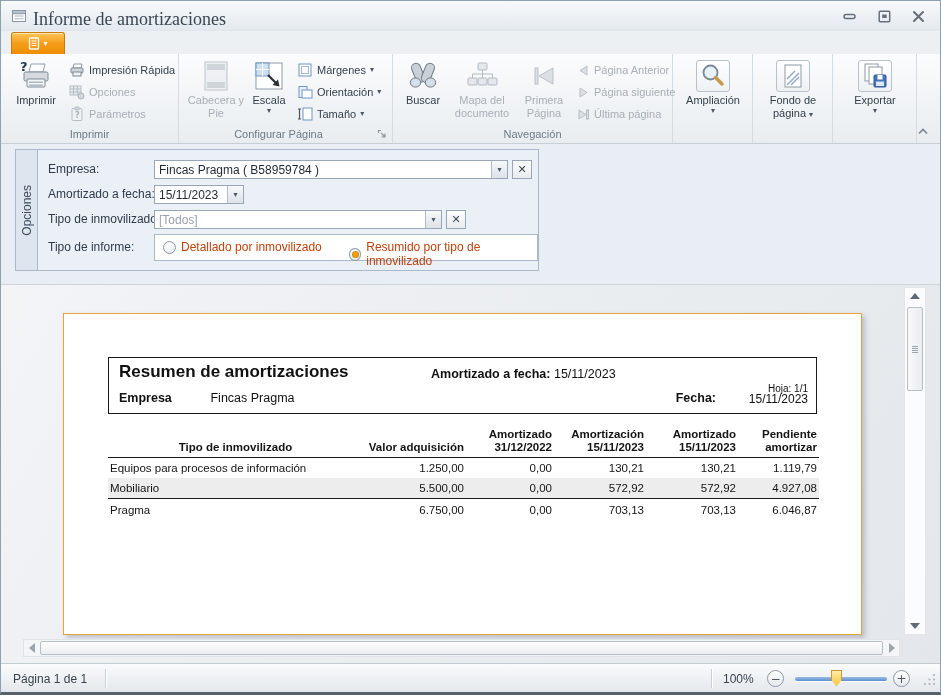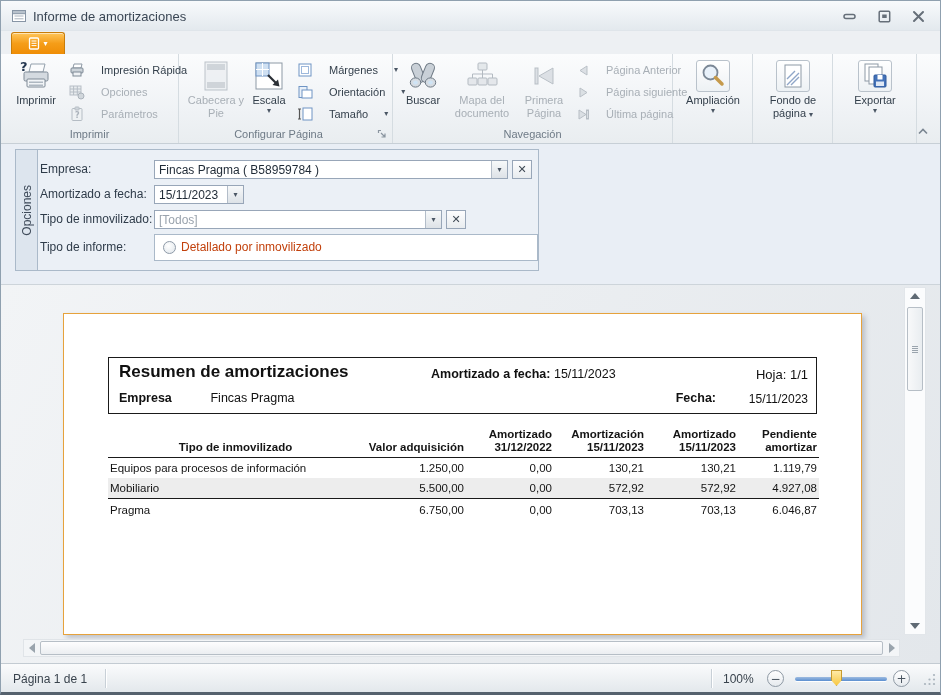--- a/index.html
+++ b/index.html
@@ -7,62 +7,62 @@
   #window{
     position:relative;width:941px;height:695px;
     border:1px solid #8fa0af;border-bottom:3px solid #55616d;
     background:#eef1f4;font-family:"Liberation Sans",sans-serif;
     overflow:hidden;
   }
   
   .titlebar{position:absolute;left:0;top:0;right:0;height:30px;
     background:linear-gradient(#f8fafc,#e3e9ee);border-bottom:1px solid #dfe5ea;}
   .title-icon{position:absolute;left:10px;top:7px;}
-  .title-text{position:absolute;left:32px;top:8px;font-size:13px;color:#3a4document;color:#3a4654;}
+  .title-text{position:absolute;left:32px;top:8px;font-size:18px;color:#3a4document;color:#3a4654;font-family:Liberation Serif, serif;}
   .win-controls{position:absolute;right:14px;top:9px;display:flex;gap:18px;}
   .win-btn{width:16px;height:13px;display:flex;align-items:center;justify-content:center;cursor:default;}
   
   .tabrow{position:absolute;left:0;top:30px;right:0;height:23px;background:#edf0f3;}
   .app-tab{position:absolute;left:10px;top:1px;width:54px;height:22px;
     background:linear-gradient(#ffc55a,#f59d18 50%,#ef8d06);
     border:1px solid #c87d0a;border-bottom:none;border-radius:3px 3px 0 0;
     display:flex;align-items:center;justify-content:center;gap:3px;
     box-shadow:inset 0 1px 0 rgba(255,255,255,.55);}
   .app-tab .dd{color:#fff;font-size:8px;font-family:"DejaVu Sans",sans-serif;}
   
   .ribbon{position:absolute;left:0;top:53px;right:0;height:90px;
     background:linear-gradient(#fbfcfd,#eff2f5 65%,#e9edf0);
     border-bottom:1px solid #c7cfd6;}
   .rgroup{position:absolute;top:0;bottom:0;border-right:1px solid #d5dce1;}
   .gcaption{position:absolute;bottom:3px;left:0;right:0;text-align:center;
     font-size:11px;color:#6e7a86;}
   .bigbtn{position:absolute;top:4px;text-align:center;font-size:11px;
     color:#333f4b;line-height:13px;cursor:default;}
   .bigbtn .bicon{height:36px;display:flex;align-items:flex-start;justify-content:center;padding-top:2px;}
-  .smallbtn{position:absolute;height:20px;display:flex;align-items:center;gap:16px;
+  .smallbtn{position:absolute;height:20px;display:flex;align-items:center;gap:4px;
     font-size:11px;color:#333f4b;white-space:nowrap;cursor:default;}
   .disabled{color:#a8afb6 !important;}
   .disabled svg{opacity:.8;}
   .dd-glyph{font-family:"DejaVu Sans",sans-serif;font-size:8px;color:#4a5664;line-height:8px;}
   .iconframe{width:34px;height:32px;border:1px solid #b9c2cb;border-radius:3px;
     background:linear-gradient(#ffffff,#edf1f4);display:flex;align-items:center;
     justify-content:center;margin:0 auto;}
   .launcher{position:absolute;right:4px;bottom:3px;width:13px;height:13px;
     display:flex;align-items:center;justify-content:center;}
   .collapse-btn{position:absolute;right:8px;bottom:5px;width:18px;height:14px;
     display:flex;align-items:center;justify-content:center;}
   
   .optarea{position:absolute;left:0;top:143px;right:0;height:140px;background:#e9eef5;}
   .optgroup{position:absolute;left:14px;top:5px;width:524px;height:122px;
     border:1px solid #aab9c9;background:#ebf0f6;}
   .optcaption{position:absolute;left:0;top:0;bottom:0;width:22px;background:#dde5ee;
     border-right:1px solid #aab9c9;display:flex;align-items:center;justify-content:center;}
   .optcaption span{writing-mode:vertical-rl;transform:rotate(180deg);
     font-size:12px;color:#3f4b5a;}
-  .optlabel{position:absolute;left:24px;font-size:12px;color:#2e3b49;}
+  .optlabel{position:absolute;left:32px;font-size:12px;color:#2e3b49;}
   .combo{position:absolute;height:19px;background:#fff;border:1px solid #98a6b8;display:flex;}
   .combo .val{flex:1;padding:2px 4px 0;font-size:12px;color:#1f2a36;white-space:nowrap;overflow:hidden;}
   .combo.dim .val{color:#9aa3ad;}
   .ddbtn{width:16px;border-left:1px solid #b3bdc9;
     background:linear-gradient(#f7f9fa,#dde2e7);display:flex;align-items:center;
     justify-content:center;}
   .xbtn{position:absolute;width:20px;height:19px;border:1px solid #98a6b8;
     background:linear-gradient(#fdfdfe,#e8ecef);display:flex;align-items:center;
     justify-content:center;font-weight:bold;font-size:11px;color:#3f4a55;
     font-family:"DejaVu Sans",sans-serif;}
@@ -79,21 +79,21 @@
     display:flex;flex-direction:column;align-items:center;justify-content:center;gap:1px;
     font-size:11.5px;color:#333f4b;cursor:default;}
   
   .preview{position:absolute;left:0;top:283px;right:0;height:379px;
     background:linear-gradient(120deg,#f2f4f6,#e3e7eb);border-top:1px solid #cdd4da;}
   .page{position:absolute;left:62px;top:28px;width:799px;height:322px;background:#fff;
     border:1px solid #e6a23c;box-shadow:3px 3px 5px rgba(100,110,125,.35);overflow:hidden;}
   .hdrbox{position:absolute;left:44px;top:43px;width:709px;height:57px;border:1px solid #1a1a1a;color:#111;}
   .rpt-title{position:absolute;left:10px;top:4px;font-size:17px;font-weight:bold;}
   .rpt-amort{position:absolute;left:322px;top:9px;font-size:12.5px;}
-  .rpt-hoja{position:absolute;right:8px;top:9px;font-size:13px;}
+  .rpt-hoja{position:absolute;right:8px;top:25px;font-size:10px;}
   .rpt-row2-l{position:absolute;left:10px;top:33px;font-size:12.5px;}
   .rpt-row2-l .lab{font-weight:bold;display:inline-block;width:88px;}
   .rpt-fecha-lab{position:absolute;right:100px;top:33px;font-size:12.5px;font-weight:bold;}
   .rpt-fecha-val{position:absolute;right:8px;top:34px;font-size:12px;}
   .rpt-table{position:absolute;left:44px;top:113px;width:711px;border-collapse:collapse;
     table-layout:fixed;font-size:11.5px;color:#141414;}
   .rpt-table th{font-weight:bold;vertical-align:bottom;border-bottom:1px solid #1a1a1a;
     padding:1px 2px 3px;line-height:13px;text-align:right;}
   .rpt-table th:first-child{text-align:center;}
   .rpt-table td{padding:4px 2px;text-align:right;}
@@ -439,20 +439,24 @@
       </div>
       <div class="xbtn" style="left:430px;top:60px;">
           <span>✕</span>
         </div>
 
       <div class="optlabel" style="top:90px;">Tipo de informe:</div>
       <div class="informe-box">
         <div class="radio" style="left:8px;">
           <span class="radio-dot"></span>
           <span>Detallado por inmovilizado</span>
+        </div>
+        <div class="radio" style="left:194px;">
+          <span class="radio-dot checked"></span>
+          <span>Resumido por tipo de inmovilizado</span>
         </div>
       </div>
     </div>
 
   </div>
 
   <div class="preview">
     <div class="page">
 
       <div class="hdrbox">

